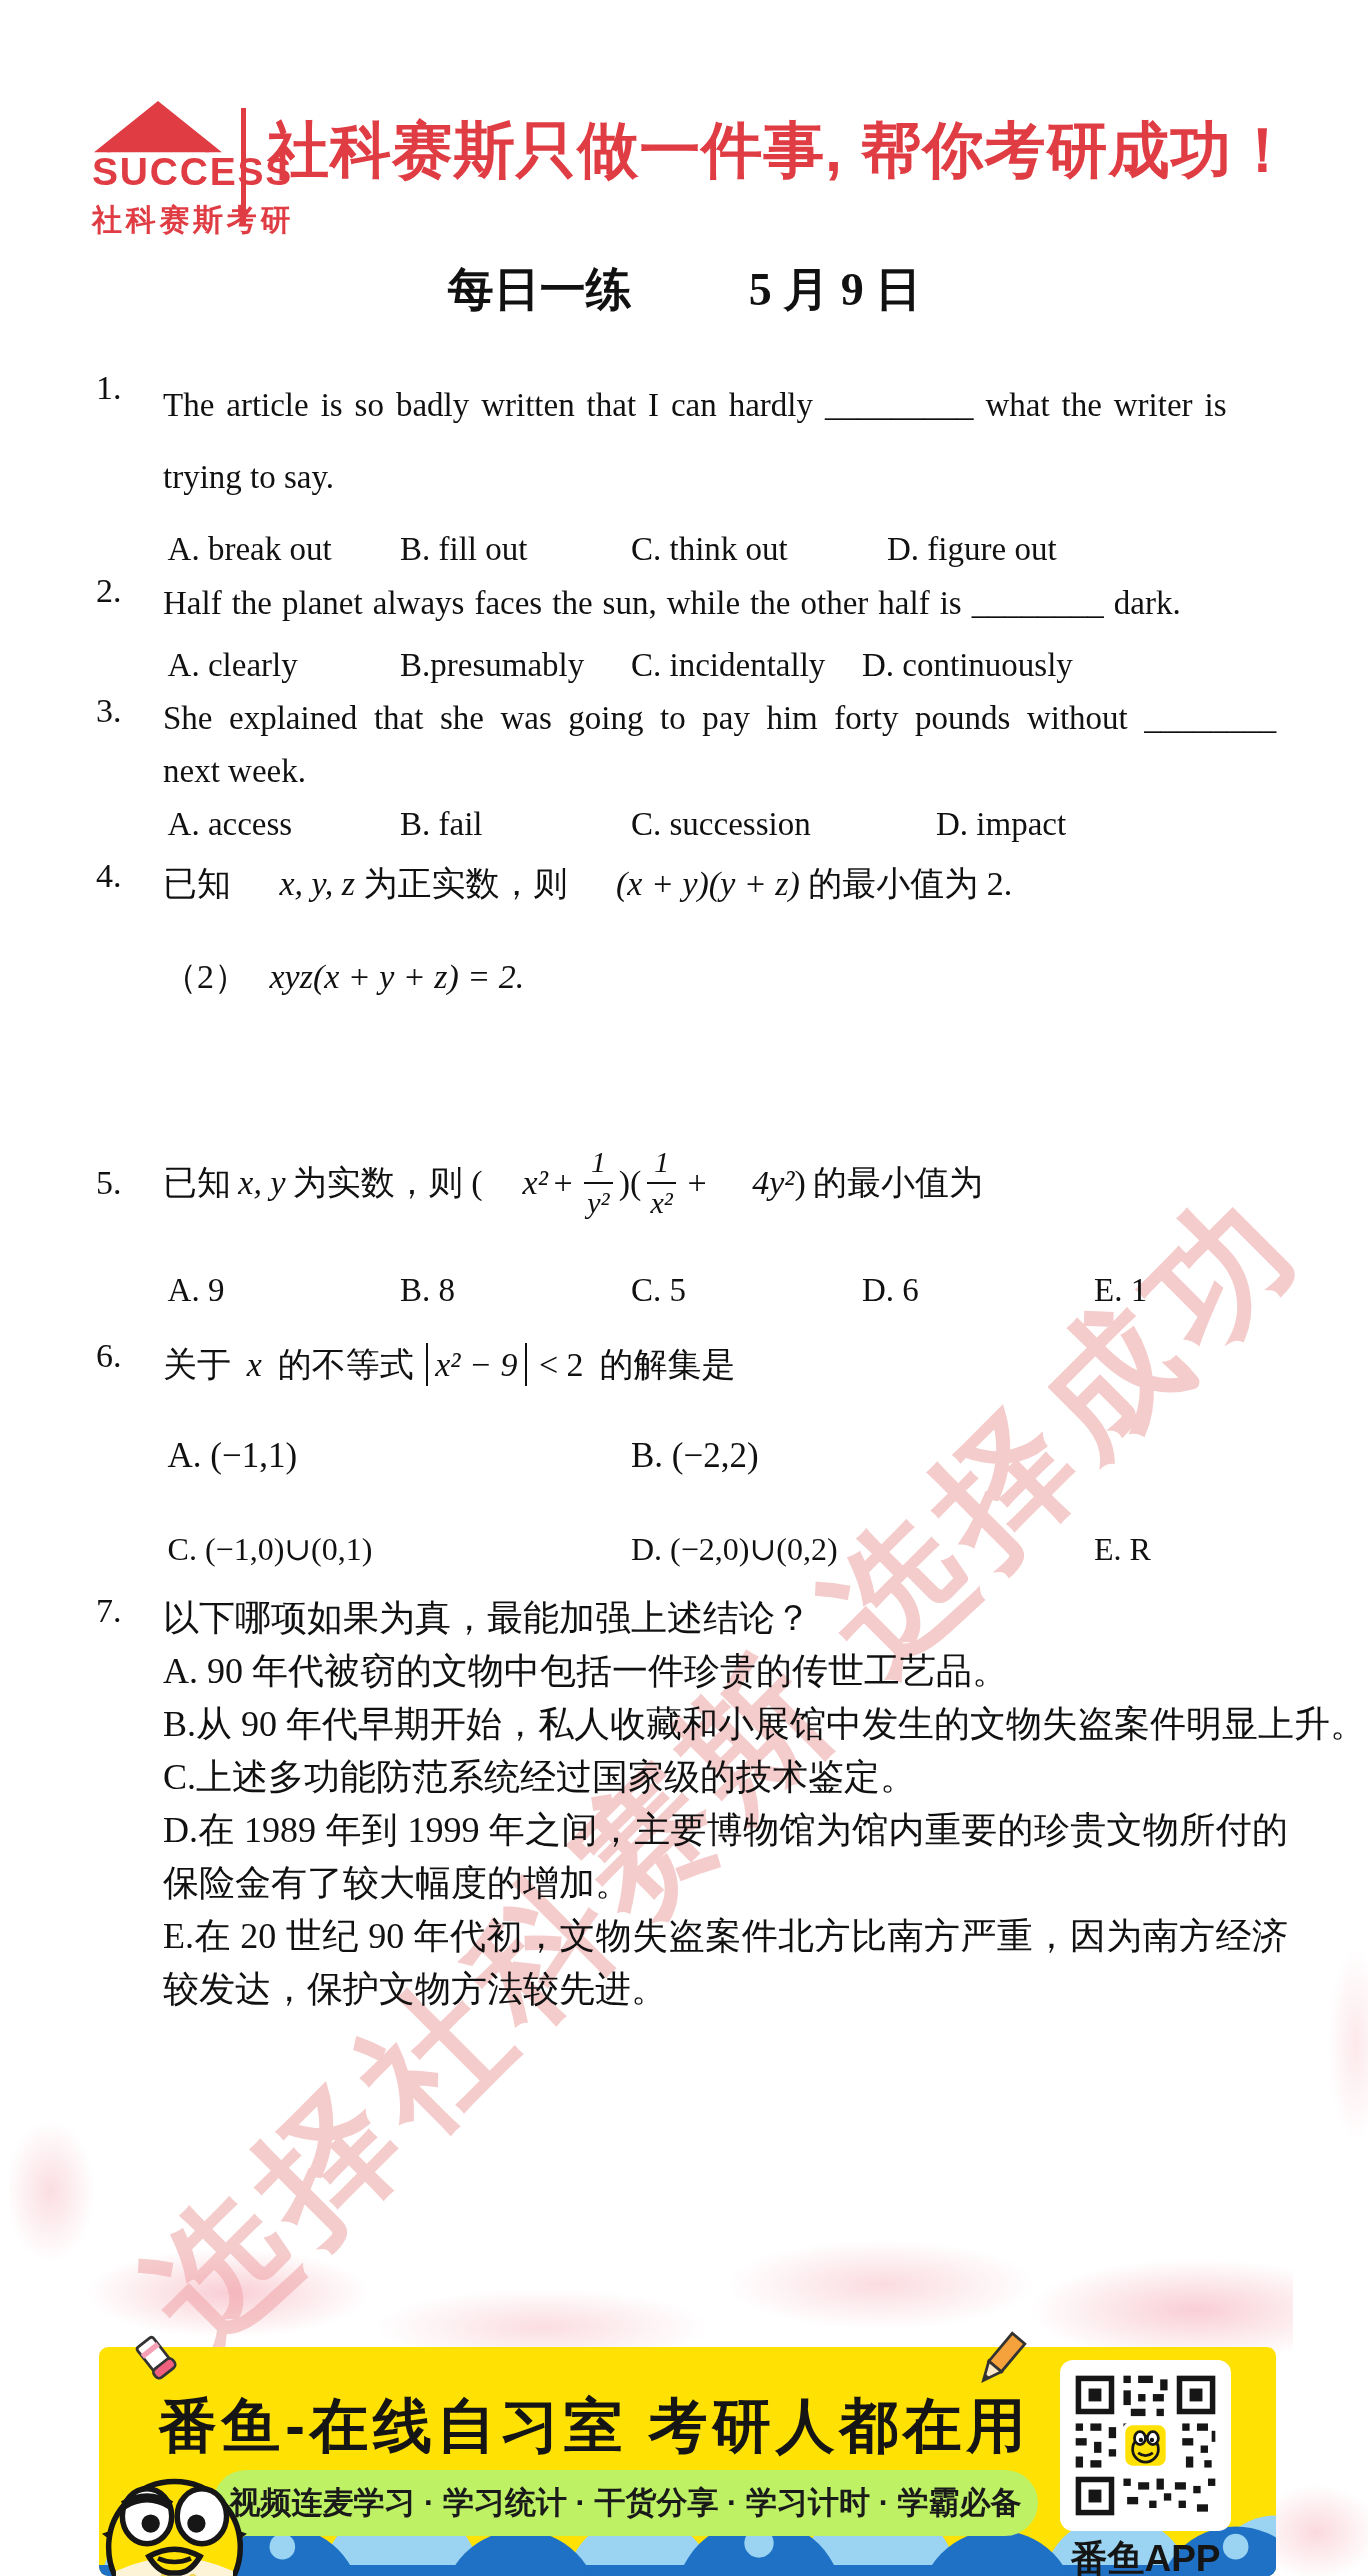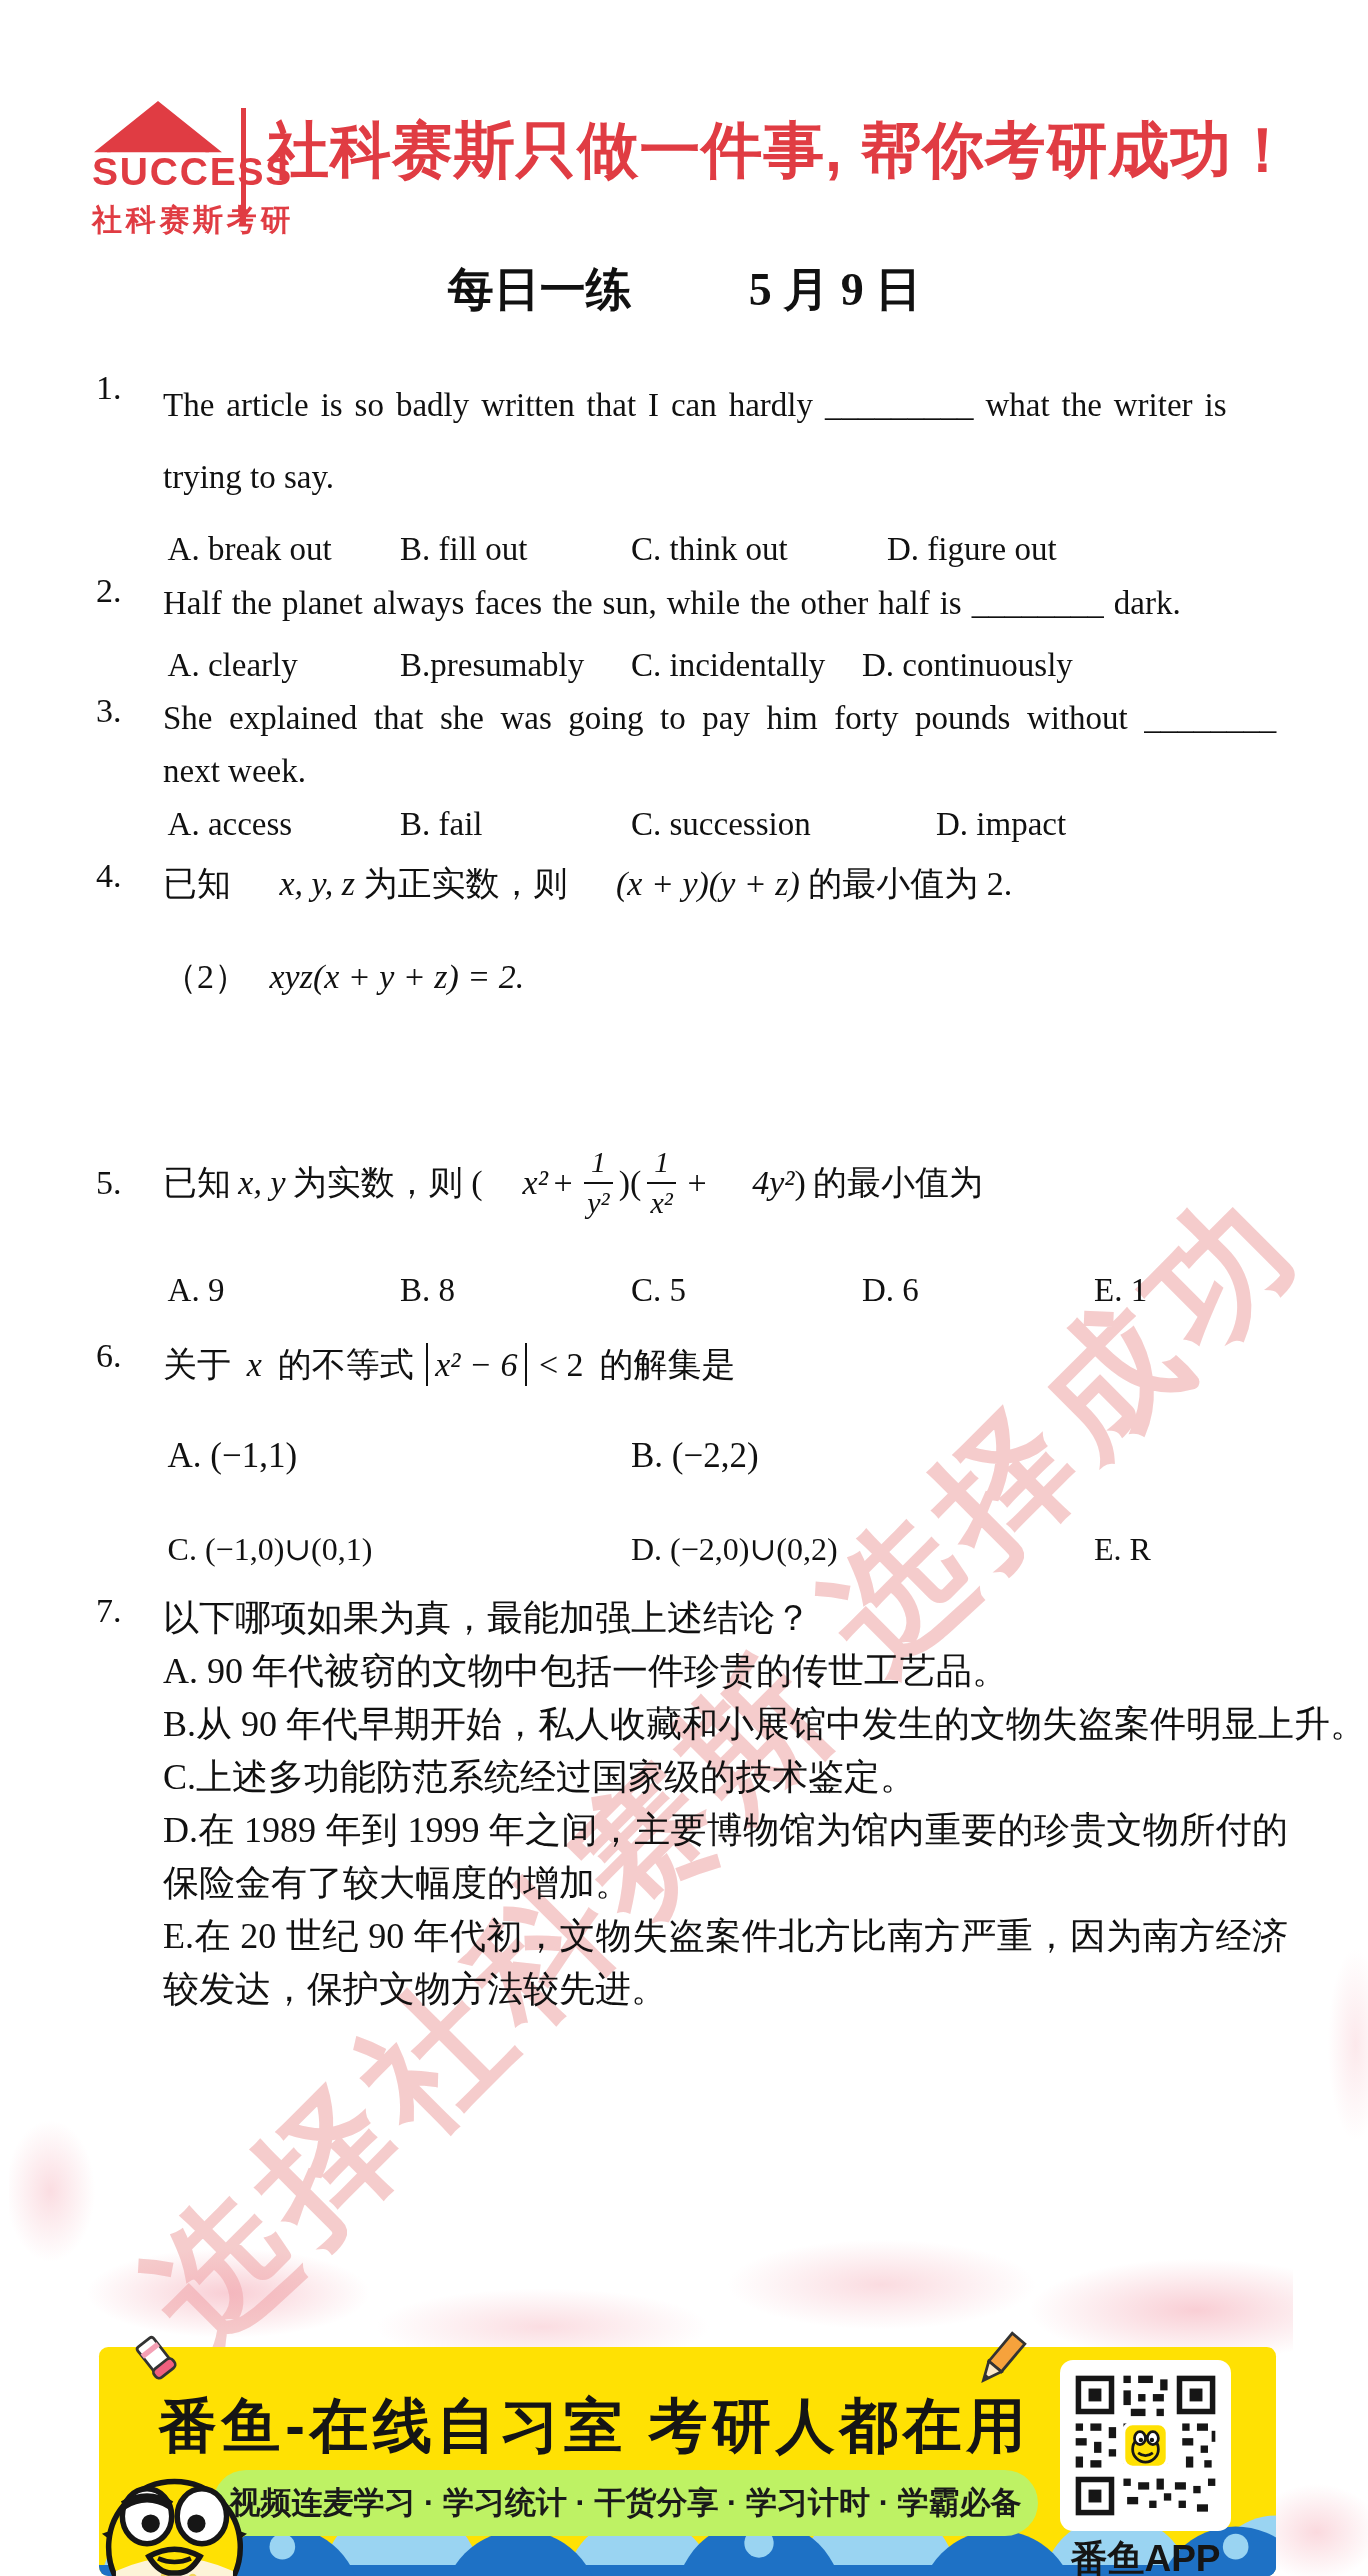--- a/index.html
+++ b/index.html
@@ -198,21 +198,21 @@
     </div>
   </div>
 
   <div class="q cjk" style="top:1337px">
     <span class="qno">6.</span>
     <div class="qb">
       <div style="line-height:55px">
         <span>关于</span>
         <span class="math" style="margin:0 7.3px">x</span>
         <span>的不等式</span>
-        <span class="absv math">x² − 6</span>
+        <span class="absv math">x² − 9</span>
         <span>&lt; 2</span>
         <span style="margin-left:7.3px">的解集是</span>
       </div>
       <div class="orow" style="height:57px;line-height:57px;margin-top:35px;font-size:35px">
         <span class="opt" style="left:4.6px">A. (−1,1)</span>
         <span class="opt" style="left:468px">B. (−2,2)</span>
       </div>
       <div class="orow" style="height:57px;line-height:57px;margin-top:37px;font-size:32px">
         <span class="opt" style="left:4.6px">C. (−1,0)∪(0,1)</span>
         <span class="opt" style="left:468px">D. (−2,0)∪(0,2)</span>

